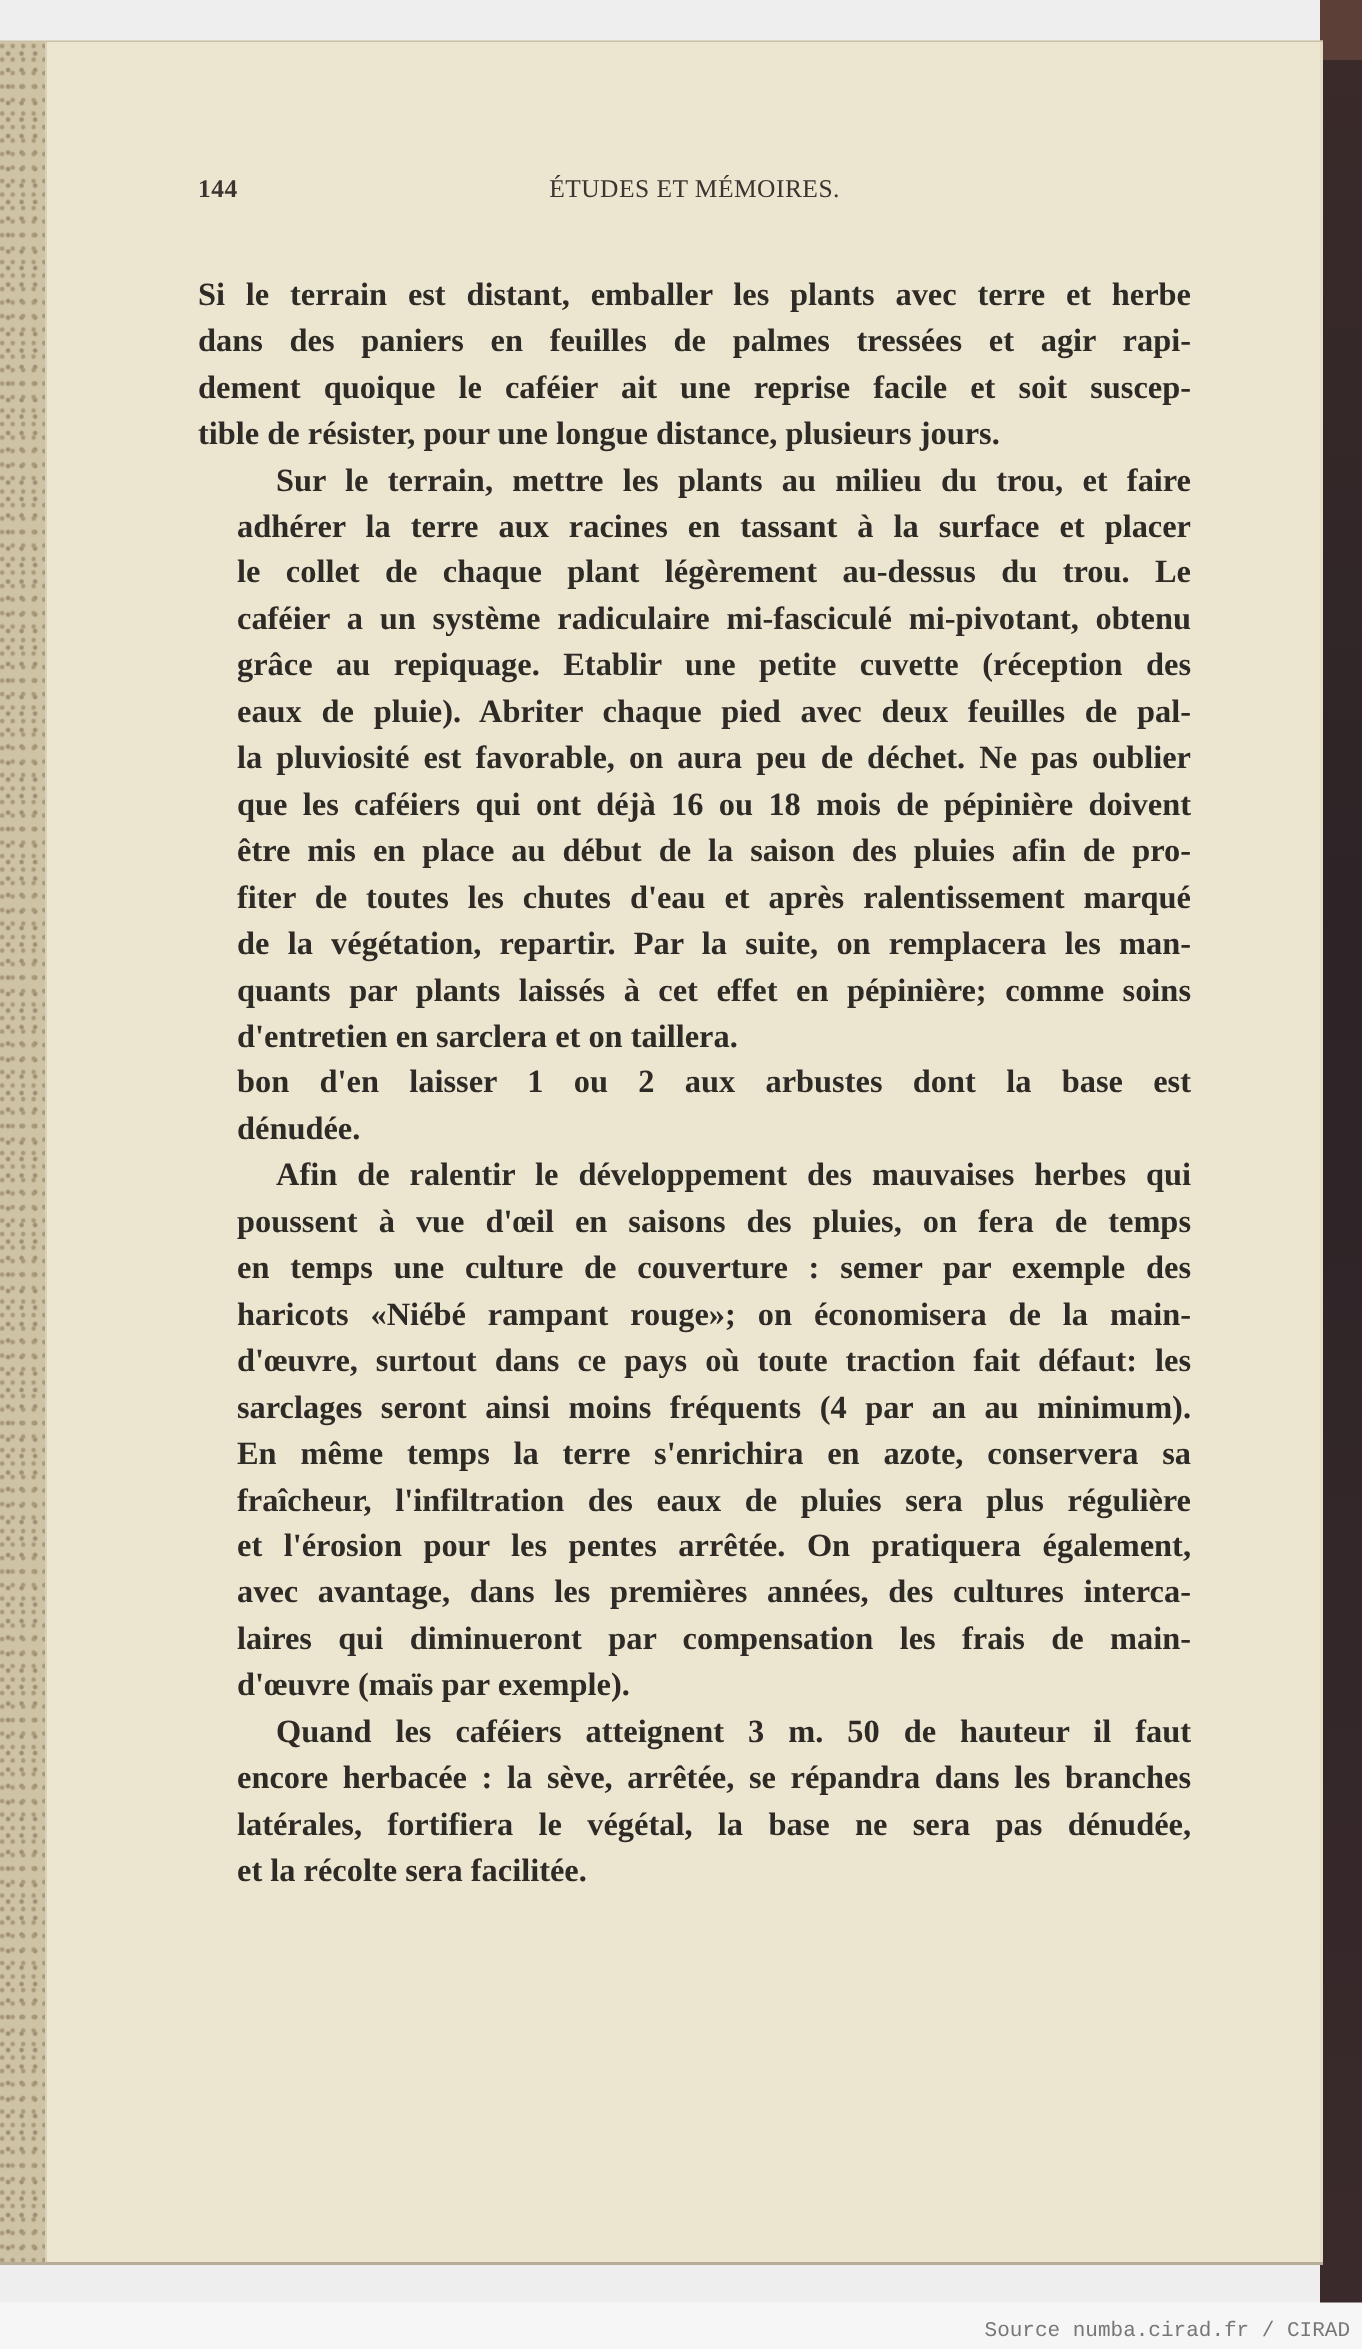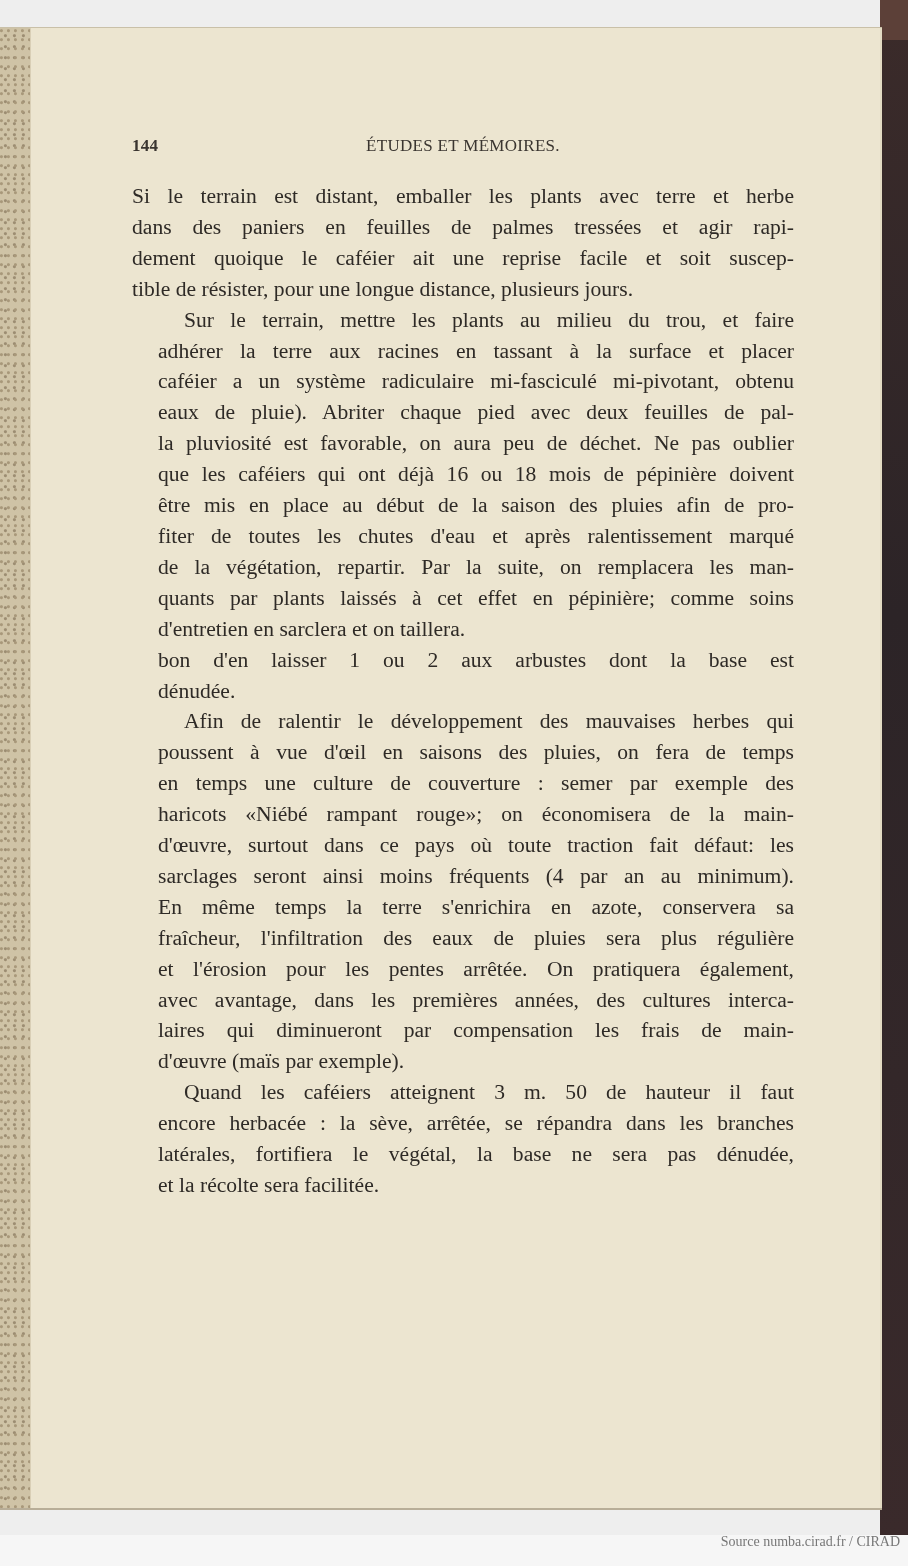--- a/index.html
+++ b/index.html
@@ -30,41 +30,41 @@
     .page-edge {
       position: absolute; left: 0; top: 0; width: 30px; height: 100%;
       background:
         radial-gradient(circle at 20% 30%, #a8987a 1px, transparent 2px) 0 0/7px 9px,
         radial-gradient(circle at 60% 70%, #9c8d72 1px, transparent 2px) 0 0/9px 11px,
         #cfc3a6;
       border-right: 1px solid #d9cfb6;
     }
     .header {
       position: absolute; top: 116px; left: 132px; width: 662px; height: 24px;
-      color: #3a3530; font-size: 17px; letter-spacing: 0.3px; margin-top: 20px;
+      color: #3a3530; font-size: 17px; letter-spacing: 0.3px;
     }
     .header .page-number {
       position: absolute; left: 0; top: 0; font-weight: bold;
     }
     .header .running-title {
       position: absolute; left: 0; right: 0; text-align: center; top: 0;
     }
     .body-text {
       position: absolute; left: 132px; top: 181px; width: 662px;
       color: #2e2a26; font-size: 21.6px; line-height: 30.9px;
       text-align: justify;
     }
-    .para { margin: 0; text-indent: 26px; }
+    .para { margin: 0; text-indent: 26px; font-weight: bold; }
     .para.first { text-indent: 0; }
     .line { display: block; text-align: justify; text-align-last: justify; white-space: nowrap; }
     .line.last { text-align-last: left; }
     .ind { padding-left: 26px; }
     .caption {
-      position: absolute; right: 8px; bottom: 16px;
-      font-family: Liberation Serif, serif;
+      position: absolute; right: 8px; bottom: 4px;
+      font-family: Liberation Mono, monospace;
       font-size: 14px; color: #777;
     }
   </style>
 </head>
 <body>
 
 <div class="scan-bg"></div>
 <div class="right-strip"></div>
 
 <div class="page">
@@ -81,21 +81,23 @@
   <div class="para first">
     <span class="line">Si le terrain est distant, emballer les plants avec terre et herbe</span>
     <span class="line">dans des paniers en feuilles de palmes tressées et agir rapi-</span>
     <span class="line">dement quoique le caféier ait une reprise facile et soit suscep-</span>
     <span class="line last">tible de résister, pour une longue distance, plusieurs jours.</span>
   </div>
 
   <div class="para">
     <span class="line ind">Sur le terrain, mettre les plants au milieu du trou, et faire</span>
     <span class="line">adhérer la terre aux racines en tassant à la surface et placer</span>
+    <span class="line">le collet de chaque plant légèrement au-dessus du trou. Le</span>
     <span class="line">caféier a un système radiculaire mi-fasciculé mi-pivotant, obtenu</span>
+    <span class="line">grâce au repiquage. Etablir une petite cuvette (réception des</span>
     <span class="line">eaux de pluie). Abriter chaque pied avec deux feuilles de pal-</span>
     <span class="line">la pluviosité est favorable, on aura peu de déchet. Ne pas oublier</span>
     <span class="line">que les caféiers qui ont déjà 16 ou 18 mois de pépinière doivent</span>
     <span class="line">être mis en place au début de la saison des pluies afin de pro-</span>
     <span class="line">fiter de toutes les chutes d'eau et après ralentissement marqué</span>
     <span class="line">de la végétation, repartir. Par la suite, on remplacera les man-</span>
     <span class="line">quants par plants laissés à cet effet en pépinière; comme soins</span>
     <span class="line last">d'entretien en sarclera et on taillera.</span>
   </div>
 

